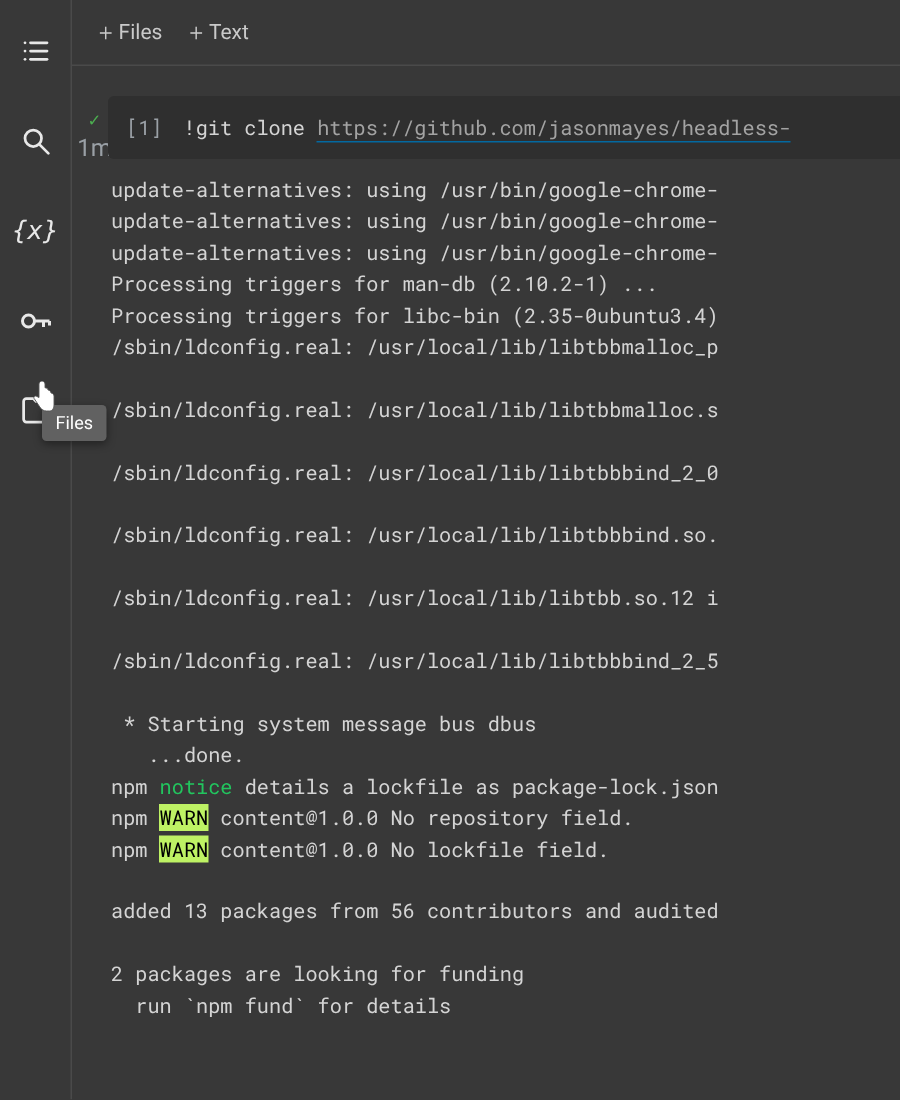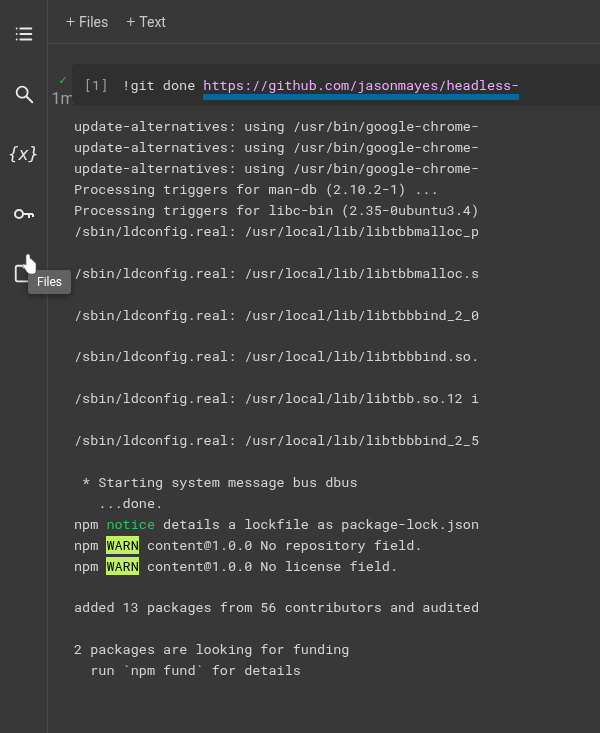--- a/index.html
+++ b/index.html
@@ -111,21 +111,21 @@
     color: #d4d4d4;
     margin-bottom: 10px;
     white-space: nowrap;
     overflow: hidden;
   }
   .pnum {
     color: #9aa0a6;
     margin-right: 14px;
   }
   .bang { color: #d4d4d4; }
-  .link { color: #f0abfc; border-bottom: 6px solid #0369a1; }
+  .link { color: #a3a3a3; border-bottom: 1px solid #0369a1; }
   .code-line { line-height: 1.65; }
   .output {
     font-family: 'Roboto Mono', Consolas, monospace;
     font-size: 13.5px;
     color: #d4d4d4;
     padding-left: 2px;
     line-height: 1.55;
     white-space: pre;
     overflow: hidden;
   }
@@ -201,21 +201,21 @@
 
   <div class="cell-area">
     <div class="cell">
       <div class="gutter">
         <span class="check">✓</span>
         <span class="tm">1m</span>
       </div>
       <div class="cell-content">
         <div class="code-block">
           <div class="code-line">
-            <span class="pnum">[1]</span><span class="bang">!</span><span>git done </span><span class="link">https://github.com/jasonmayes/headless-</span>
+            <span class="pnum">[1]</span><span class="bang">!</span><span>git clone </span><span class="link">https://github.com/jasonmayes/headless-</span>
           </div>
         </div>
 
         <div class="output"><span>update-alternatives: using /usr/bin/google-chrome-</span>
 <span>update-alternatives: using /usr/bin/google-chrome-</span>
 <span>update-alternatives: using /usr/bin/google-chrome-</span>
 <span>Processing triggers for man-db (2.10.2-1) ...</span>
 <span>Processing triggers for libc-bin (2.35-0ubuntu3.4)</span>
 <span>/sbin/ldconfig.real: /usr/local/lib/libtbbmalloc_p</span>
 <span></span>
@@ -226,21 +226,21 @@
 <span>/sbin/ldconfig.real: /usr/local/lib/libtbbbind.so.</span>
 <span></span>
 <span>/sbin/ldconfig.real: /usr/local/lib/libtbb.so.12 i</span>
 <span></span>
 <span>/sbin/ldconfig.real: /usr/local/lib/libtbbbind_2_5</span>
 <span></span>
 <span> * Starting system message bus dbus</span>
 <span>   ...done.</span>
 <span>npm </span><span class="notice">notice</span><span> details a lockfile as package-lock.json</span>
 <span>npm </span><span class="hl">WARN</span><span> content@1.0.0 No repository field.</span>
-<span>npm </span><span class="hl">WARN</span><span> content@1.0.0 No license field.</span>
+<span>npm </span><span class="hl">WARN</span><span> content@1.0.0 No lockfile field.</span>
 <span></span>
 <span>added 13 packages from 56 contributors and audited</span>
 <span></span>
 <span>2 packages are looking for funding</span>
 <span>  run `npm fund` for details</span></div>
       </div>
     </div>
   </div>
 </div>
 

